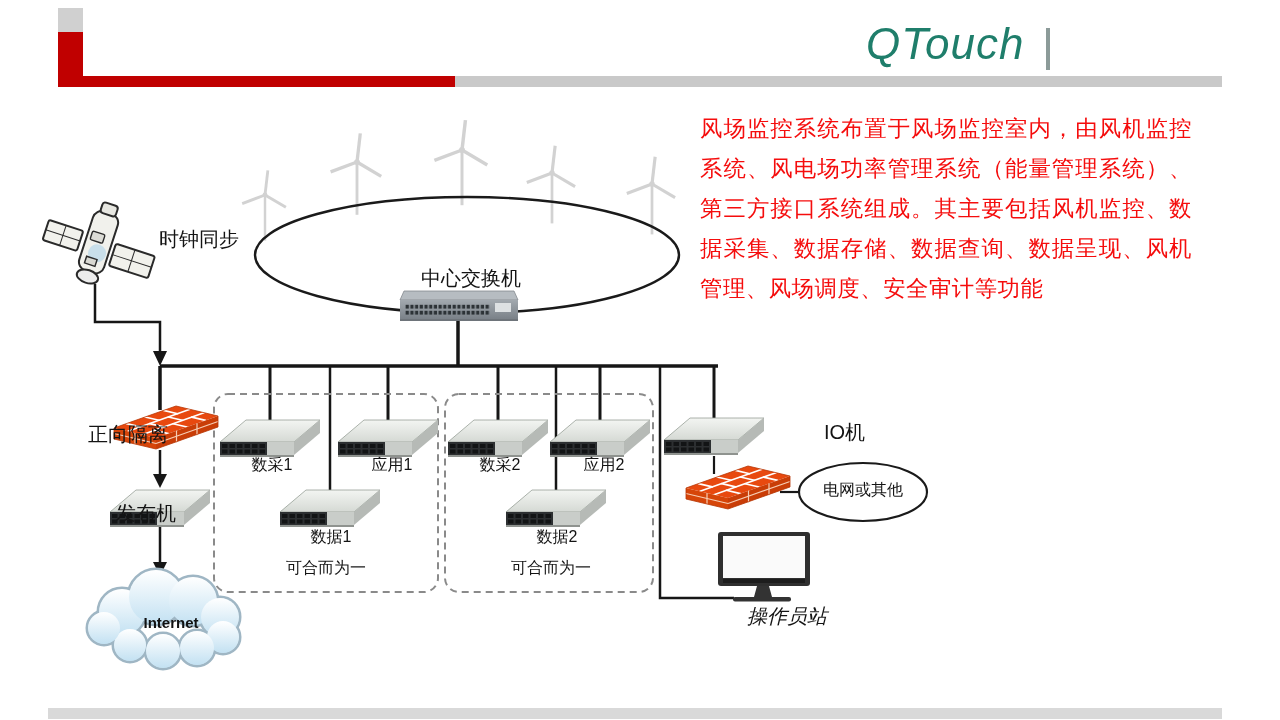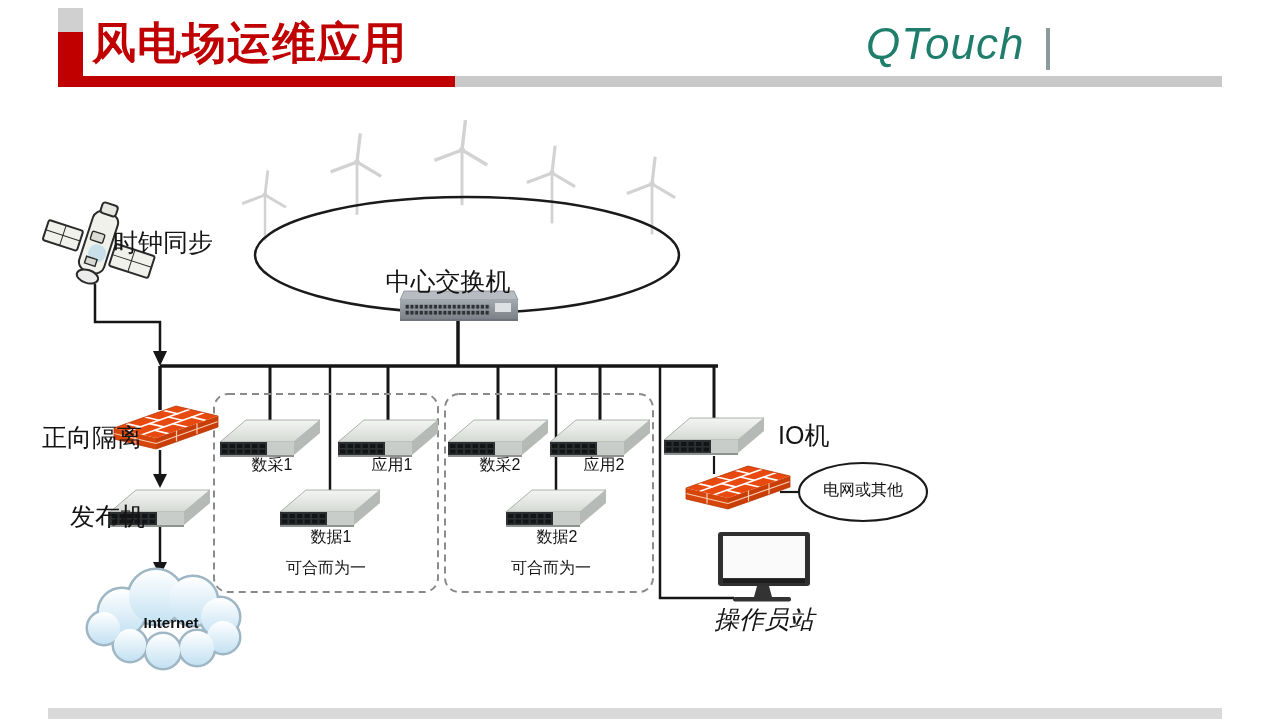--- a/index.html
+++ b/index.html
@@ -17,37 +17,37 @@
   .logo-divider{position:absolute;left:1046px;top:28px;width:4px;height:42px;background:#8c9b99;}
   .tagline{position:absolute;left:1058px;top:18px;font-size:43px;line-height:52px;font-weight:900;
         color:#e60013;letter-spacing:2px;white-space:nowrap;}
   
   .desc{position:absolute;left:700px;top:109px;width:492px;font-size:22.4px;line-height:40px;
         color:#f50d0d;text-align:justify;letter-spacing:0.5px;}
   
   .diagram{position:absolute;left:0;top:0;width:1280px;height:720px;z-index:1;}
   .lbl{position:absolute;z-index:2;font-size:16px;color:#141414;white-space:nowrap;}
   .lbl.ctr{transform:translateX(-50%);}
-  .lbl.big{font-size:25px;}
+  .lbl.big{font-size:20px;padding-left:46px;}
   .lbl.net{font-size:15px;font-weight:bold;color:#111;padding-left:8px;}
   .bottom-bar{position:absolute;left:48px;top:708px;width:1174px;height:11px;background:#d9d9d9;}
 </style>
 </head>
 <body>
 
 <div class="slide">
 
   <div class="sq-gray"></div>
   <div class="sq-red"></div>
-  <div class="title">风电场运维应用</div>
   <div class="logo">QTouch</div>
   <div class="logo-divider"></div>
   <div class="bar-red"></div>
   <div class="bar-gray"></div>
 
+  <div class="desc">风场监控系统布置于风场监控室内，由风机监控系统、风电场功率管理系统（能量管理系统）、第三方接口系统组成。其主要包括风机监控、数据采集、数据存储、数据查询、数据呈现、风机管理、风场调度、安全审计等功能</div>
 
   <svg class="diagram" viewBox="0 0 1280 720">
     <defs>
       <linearGradient id="srvTop" x1="0" y1="0" x2="0" y2="1">
         <stop offset="0" stop-color="#f3f5f2"></stop>
           <stop offset="1" stop-color="#d5d9d4"></stop>
       </linearGradient>
       <linearGradient id="swFace" x1="0" y1="0" x2="0" y2="1">
         <stop offset="0" stop-color="#a2a9af"></stop>
           <stop offset="1" stop-color="#767d84"></stop>

